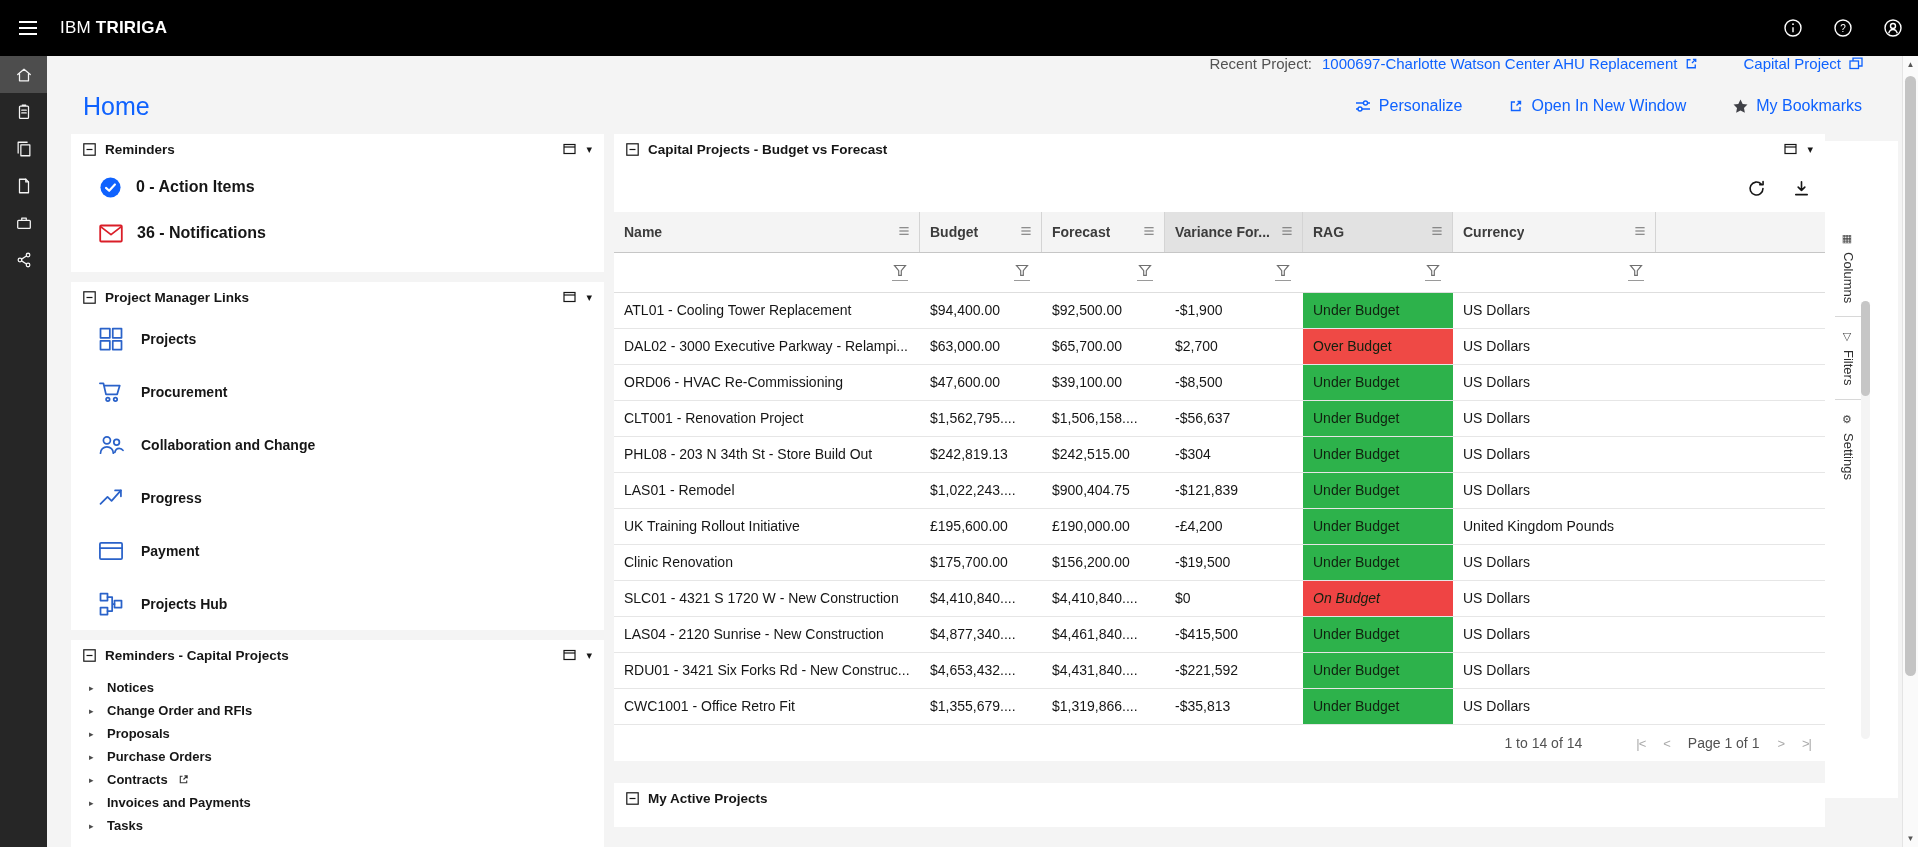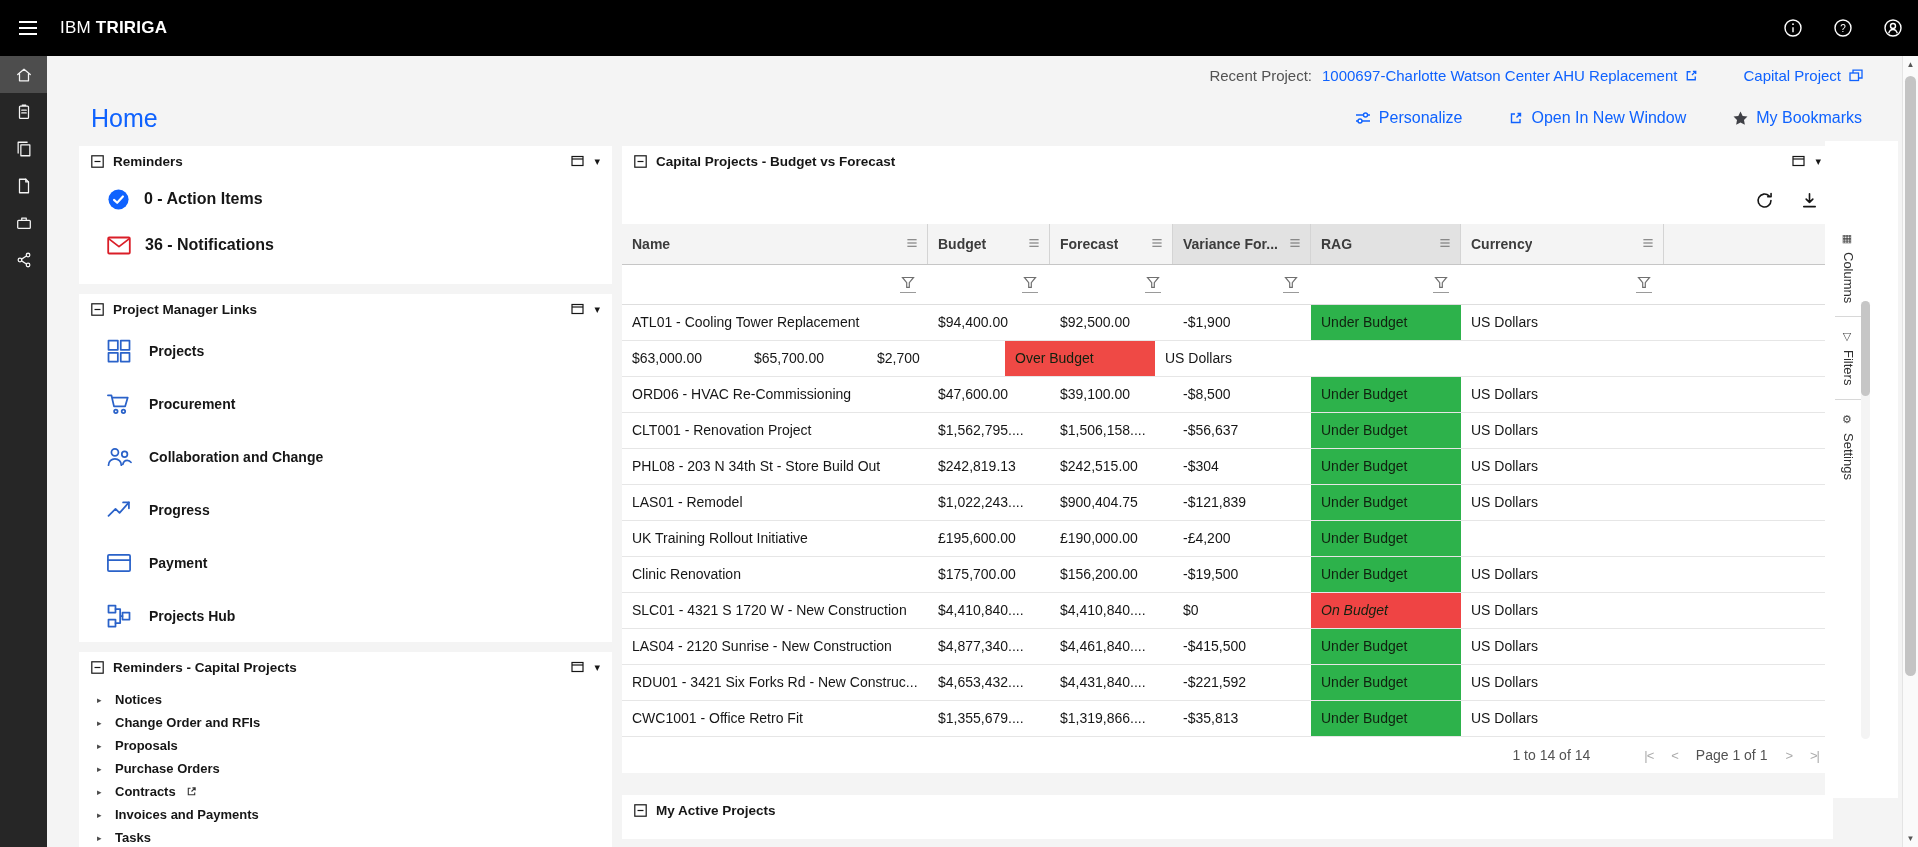--- a/index.html
+++ b/index.html
@@ -21,21 +21,21 @@
   .top-icon-btn svg { stroke:#fff; fill:none; stroke-width:1.4; }
 
   
   .rail { position:absolute; top:56px; left:0; width:47px; height:791px; background:#262626; z-index:40; }
   .rail-btn { width:47px; height:37px; border:none; background:none; cursor:pointer;
     display:flex; align-items:center; justify-content:center; }
   .rail-btn svg { stroke:#f4f4f4; fill:none; stroke-width:1.4; stroke-linecap:round; stroke-linejoin:round; }
   .rail-btn.active { background:#4d4d4d; }
 
   
-  .page { position:absolute; top:56px; left:47px; width:1855px; height:791px;padding-left:8px; }
+  .page { position:absolute; top:44px; left:47px; width:1855px; height:791px; }
   .recent-row { height:38px; display:flex; align-items:center; justify-content:flex-end;
     padding-right:38px; font-size:15px; }
   .recent-label { color:#525252; margin-right:10px; }
   .blue-link { color:#0f62fe; text-decoration:none; cursor:pointer; display:inline-flex; align-items:center; gap:7px; }
   .recent-gap { width:44px; }
   .title-row { height:48px; display:flex; align-items:center; padding:0 40px 0 36px; }
   .page-title { font-size:25px; font-weight:400; color:#0f62fe; }
   .title-actions { margin-left:auto; display:flex; align-items:center; gap:46px; font-size:16px;text-align:center; }
   .title-actions .blue-link svg, .recent-row svg { flex:none; }
 
@@ -560,20 +560,21 @@
     <div class="cell col-budget">$94,400.00</div>
     <div class="cell col-forecast">$92,500.00</div>
     <div class="cell col-variance">-$1,900</div>
     <div class="cell col-rag">
                   <span class="rag" style="background: rgb(45, 178, 75);">Under Budget</span>
                 </div>
     <div class="cell col-currency">US Dollars</div>
     <div class="cell col-fill"></div>
   </div>
               <div class="trow">
+    <div class="cell col-name">DAL02 - 3000 Executive Parkway - Relampi...</div>
     <div class="cell col-budget">$63,000.00</div>
     <div class="cell col-forecast">$65,700.00</div>
     <div class="cell col-variance">$2,700</div>
     <div class="cell col-rag">
                   <span class="rag" style="background: rgb(239, 73, 69);">Over Budget</span>
                 </div>
     <div class="cell col-currency">US Dollars</div>
     <div class="cell col-fill"></div>
   </div>
               <div class="trow">
@@ -621,20 +622,21 @@
     <div class="cell col-fill"></div>
   </div>
               <div class="trow">
     <div class="cell col-name">UK Training Rollout Initiative</div>
     <div class="cell col-budget">£195,600.00</div>
     <div class="cell col-forecast">£190,000.00</div>
     <div class="cell col-variance">-£4,200</div>
     <div class="cell col-rag">
                   <span class="rag" style="background: rgb(45, 178, 75);">Under Budget</span>
                 </div>
+    <div class="cell col-currency">United Kingdom Pounds</div>
     <div class="cell col-fill"></div>
   </div>
               <div class="trow">
     <div class="cell col-name">Clinic Renovation</div>
     <div class="cell col-budget">$175,700.00</div>
     <div class="cell col-forecast">$156,200.00</div>
     <div class="cell col-variance">-$19,500</div>
     <div class="cell col-rag">
                   <span class="rag" style="background: rgb(45, 178, 75);">Under Budget</span>
                 </div>

